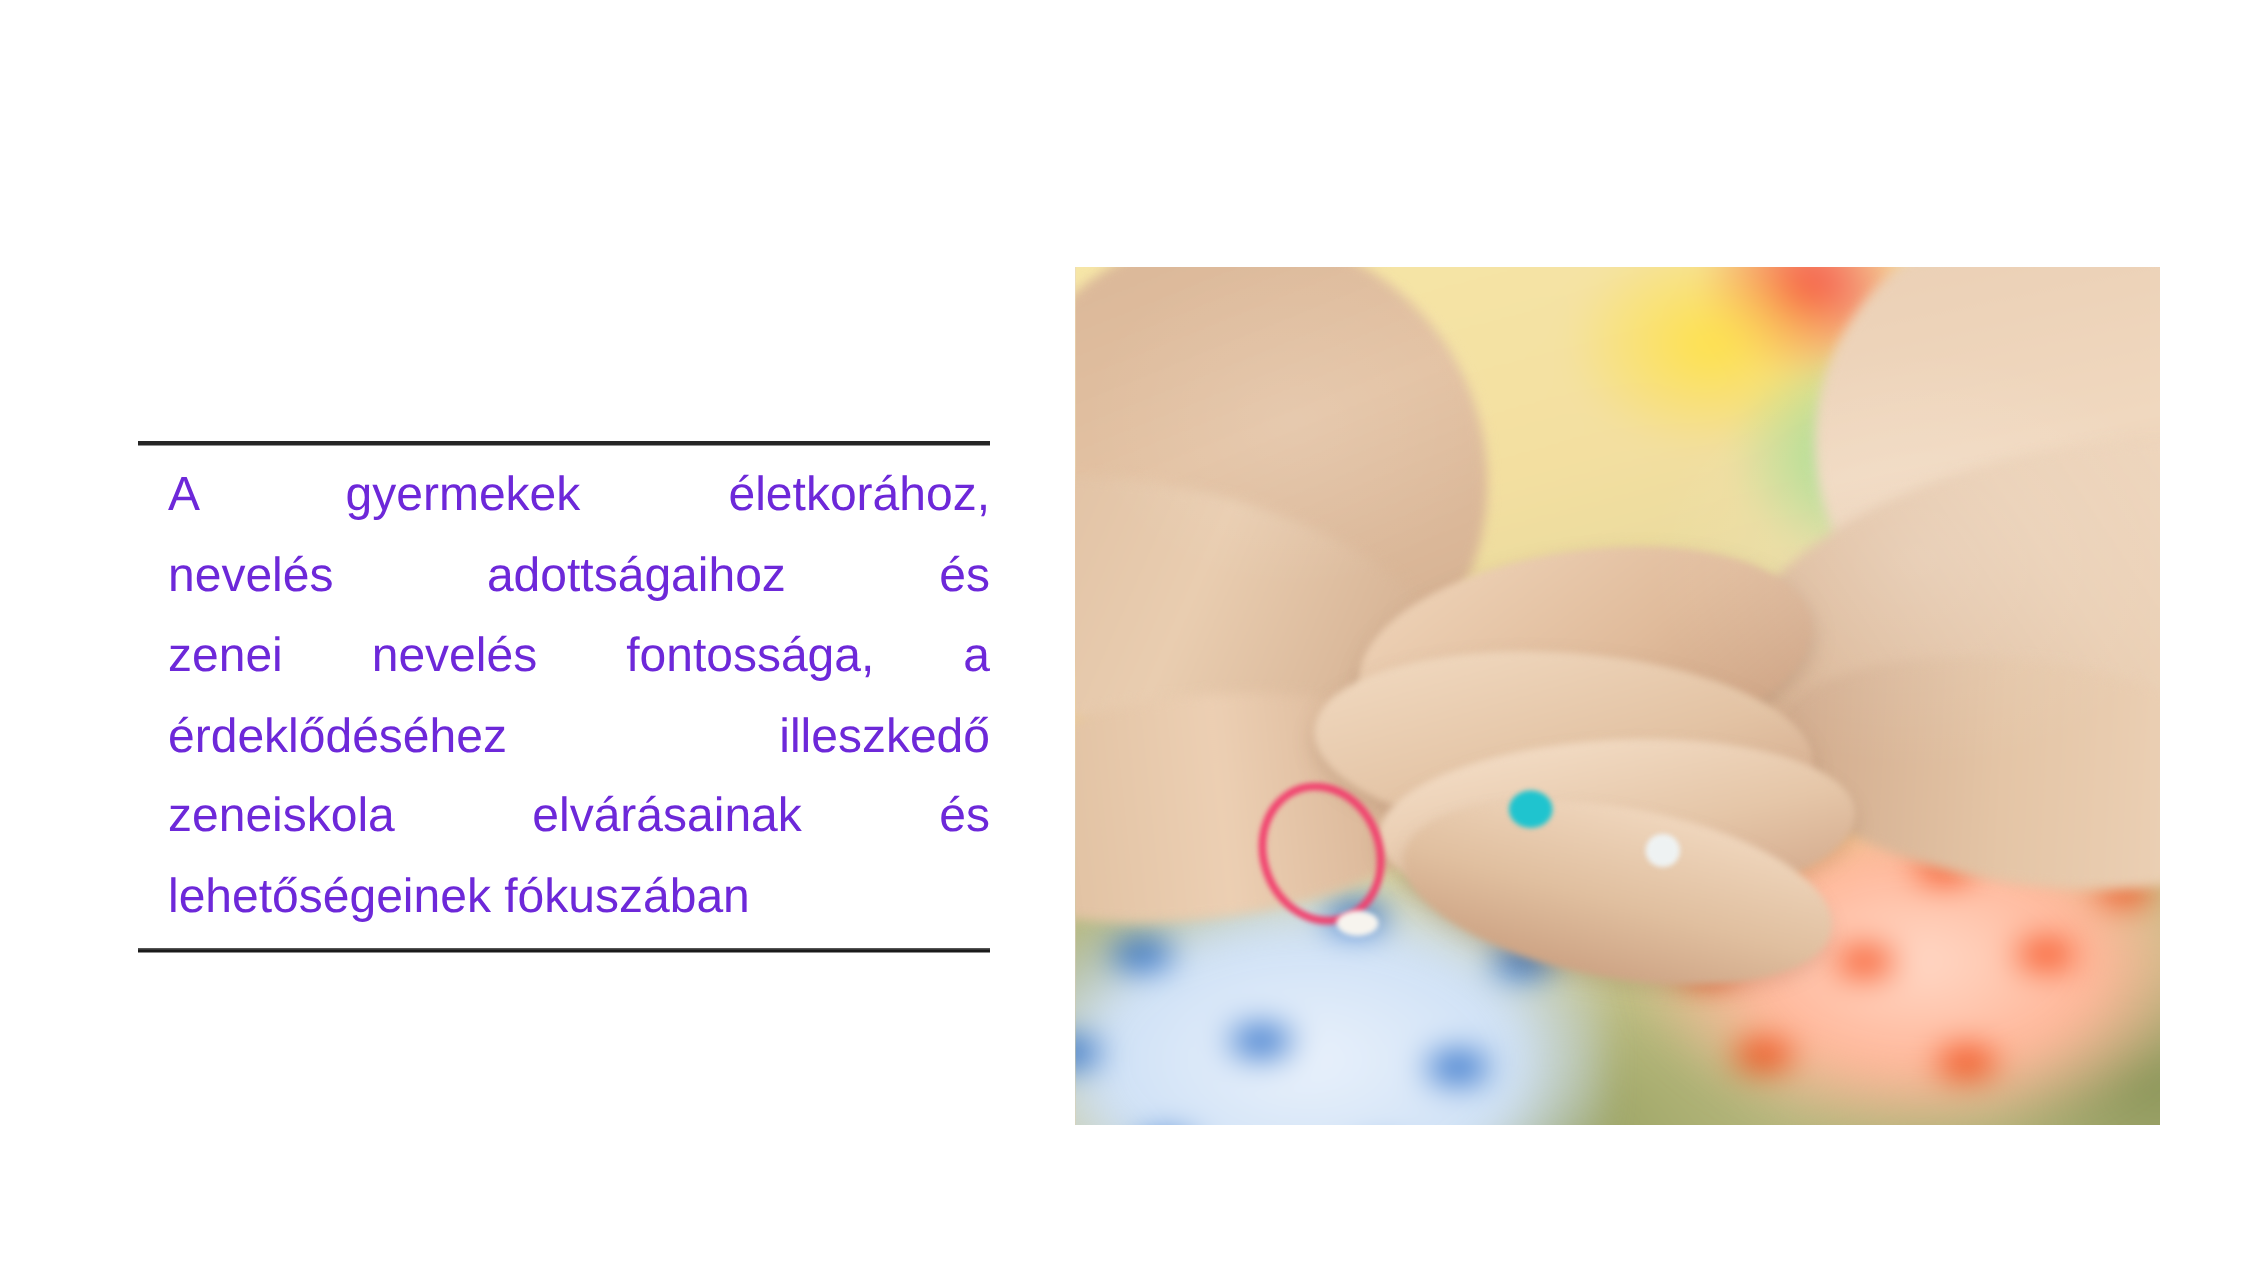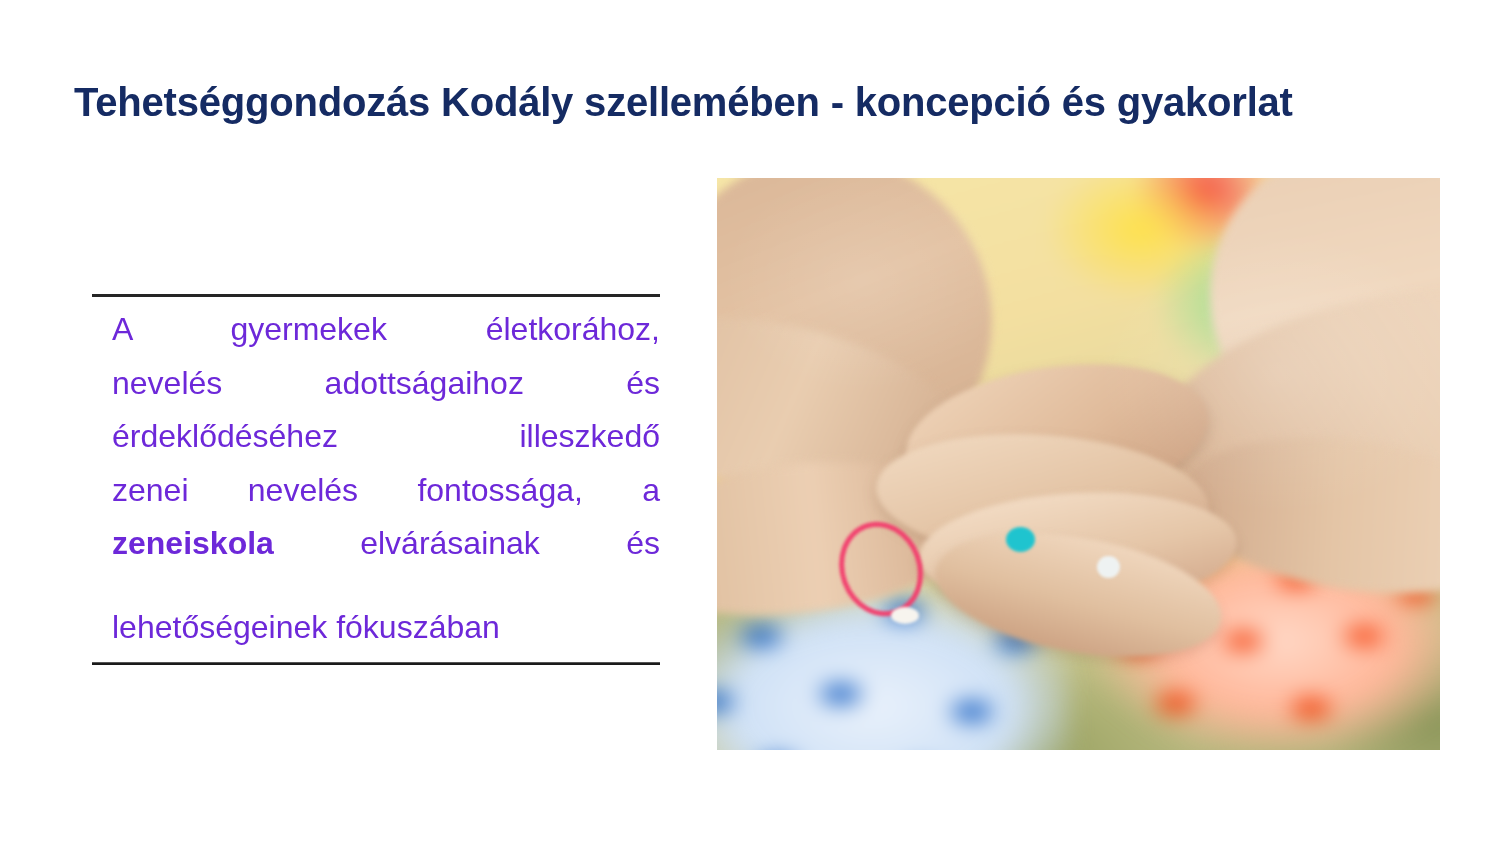--- a/index.html
+++ b/index.html
@@ -54,32 +54,31 @@
     line-height: 53.5px;
     color: #6d28d9;
     text-align: justify;
     text-justify: inter-word;
     padding: 6px 0 8px 20px;
     margin: 0;
     box-sizing: border-box;
     width: 100%;
   }
   #body-paragraph .bold {
-    font-weight: bold;
+    font-weight: normal;
   }
   
   #body-paragraph .ln {
     display: block;
     text-align: justify;
     text-align-last: justify;
     white-space: normal;
   }
   #body-paragraph .ln.last {
     text-align-last: left;
-    margin-top: 30px;
   }
 
   
   #photo {
     position: absolute;
     left: 717px;
     top: 178px;
     width: 723px;
     height: 572px;
     overflow: hidden;
@@ -158,31 +157,30 @@
     border-radius: 50%;
     filter: blur(2.4px);
   }
   .arm  { filter: blur(4px); }
 </style>
 </head>
 <body>
 
 <div id="slide">
 
-  <div id="slide-title">Tehetséggondozás Kodály szellemében - koncepció és gyakorlat</div>
 
   <div id="text-panel">
 
     <div class="rule top"></div>
 
     <p id="body-paragraph">
       <span class="ln"><span>A gyermekek életkorához,</span></span>
       <span class="ln"><span>nevelés adottságaihoz és</span></span>
+      <span class="ln"><span>zenei nevelés fontossága, a</span></span>
       <span class="ln"><span>érdeklődéséhez illeszkedő</span></span>
-      <span class="ln"><span>zenei nevelés fontossága, a</span></span>
       <span class="ln"><span class="bold">zeneiskola</span> <span>elvárásainak és</span></span>
       <span class="ln last"><span>lehetőségeinek fókuszában</span></span>
     </p>
 
     <div class="rule bottom"></div>
   </div>
 
   <div id="photo">
     <div class="layer bg-blocks"></div>
     <div class="block-blue"></div>

